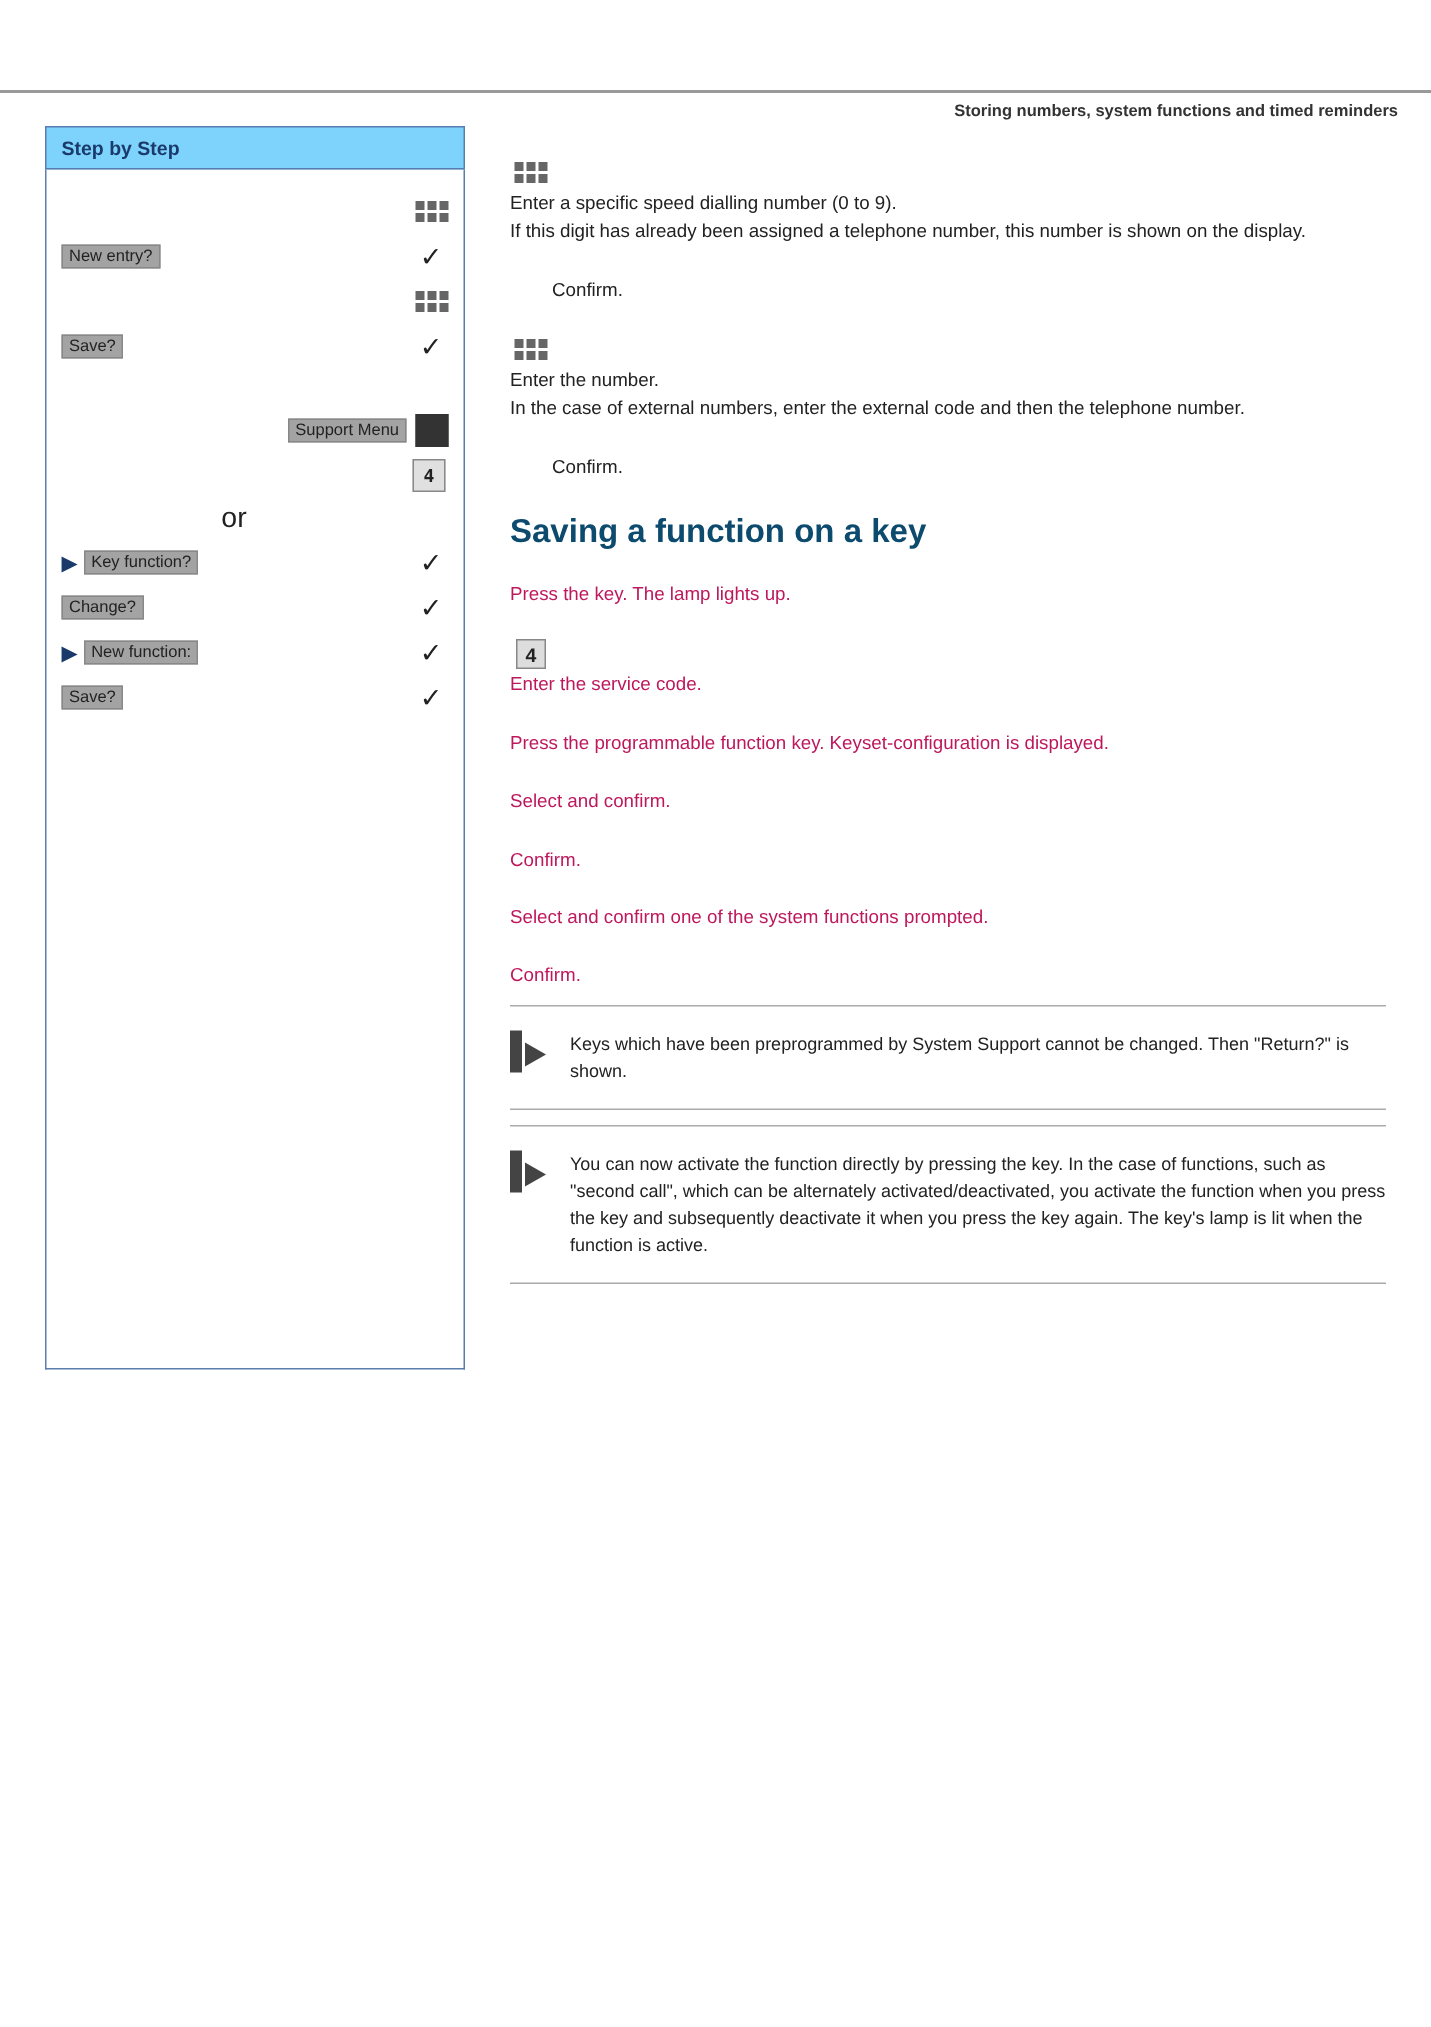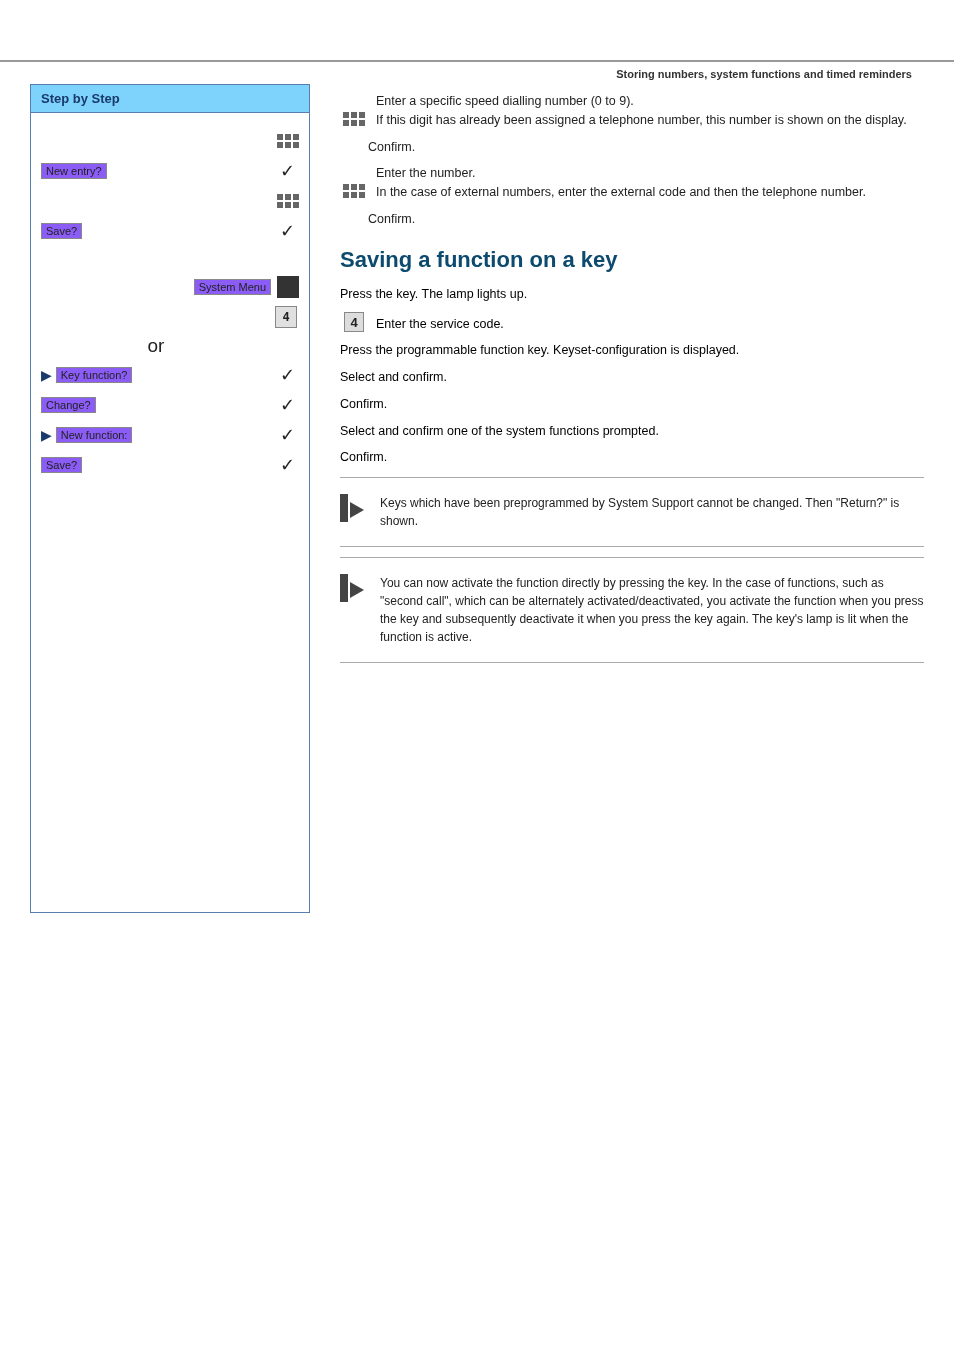--- a/index.html
+++ b/index.html
@@ -18,21 +18,21 @@
       min-height: 1351px;
       padding: 0;
       position: relative;
     }
 
     
     .header-bar {
       border-top: 2px solid #999;
       display: flex;
       justify-content: flex-end;
-      padding: 6px 42px 4px 30px;
+      padding: 6px 22px 4px 30px;
       margin-top: 60px;
     }
     .header-title {
       font-size: 11px;
       font-weight: bold;
       color: #333;
     }
 
     
     .main-layout {
@@ -71,21 +71,21 @@
     
     .step-row {
       display: flex;
       align-items: center;
       margin: 6px 0;
       min-height: 24px;
     }
 
     .step-label-box {
       border: 1px solid #888;
-      background: #8b5cf6;
+      background: #a3a3a3;
       font-size: 11px;
       padding: 1px 4px;
       white-space: nowrap;
     }
 
     .step-arrow {
       font-size: 14px;
       color: #1a3a6b;
       margin-right: 4px;
     }
@@ -142,22 +142,23 @@
       flex: 1;
       padding-left: 10px;
     }
 
     .intro-block {
       margin-bottom: 8px;
     }
 
     .intro-row {
       display: flex;
-      align-items: flex-end;
-      margin: 8px 0;
+      align-items: flex-start;
+      margin: 20px 0;
+      flex-direction: column;
     }
 
     .intro-icon {
       width: 28px;
       height: 22px;
       display: flex;
       align-items: center;
       justify-content: center;
       flex-shrink: 0;
       margin-right: 8px;
@@ -185,21 +186,21 @@
     .section-heading {
       color: #0c4a6e;
       font-size: 22px;
       font-weight: bold;
       margin: 18px 0 12px 0;
     }
 
     .desc-text {
       font-size: 12.5px;
       line-height: 1.5;
-      color: #000000;
+      color: #be185d;
     }
 
     
     .info-box {
       display: flex;
       align-items: flex-start;
       border-top: 1px solid #aaa;
       border-bottom: 1px solid #aaa;
       padding: 16px 0;
       margin: 10px 0;
@@ -287,21 +288,21 @@
           <span class="step-label-box">Save?</span>
           <div class="row-right">
             <span class="check-mark">✓</span>
           </div>
         </div>
 
         <div class="step-spacer"></div>
 
         <div class="step-row">
           <div class="row-right" style="width:100%; display:flex; align-items:center; justify-content:flex-end; gap:4px;">
-            <span class="step-label-box">System Menu</span>
+            <span class="step-label-box">Support Menu</span>
             <div class="black-key"></div>
           </div>
         </div>
 
         <div class="step-row">
           <div class="row-right">
             <div class="key-icon">4</div>
           </div>
         </div>
 

